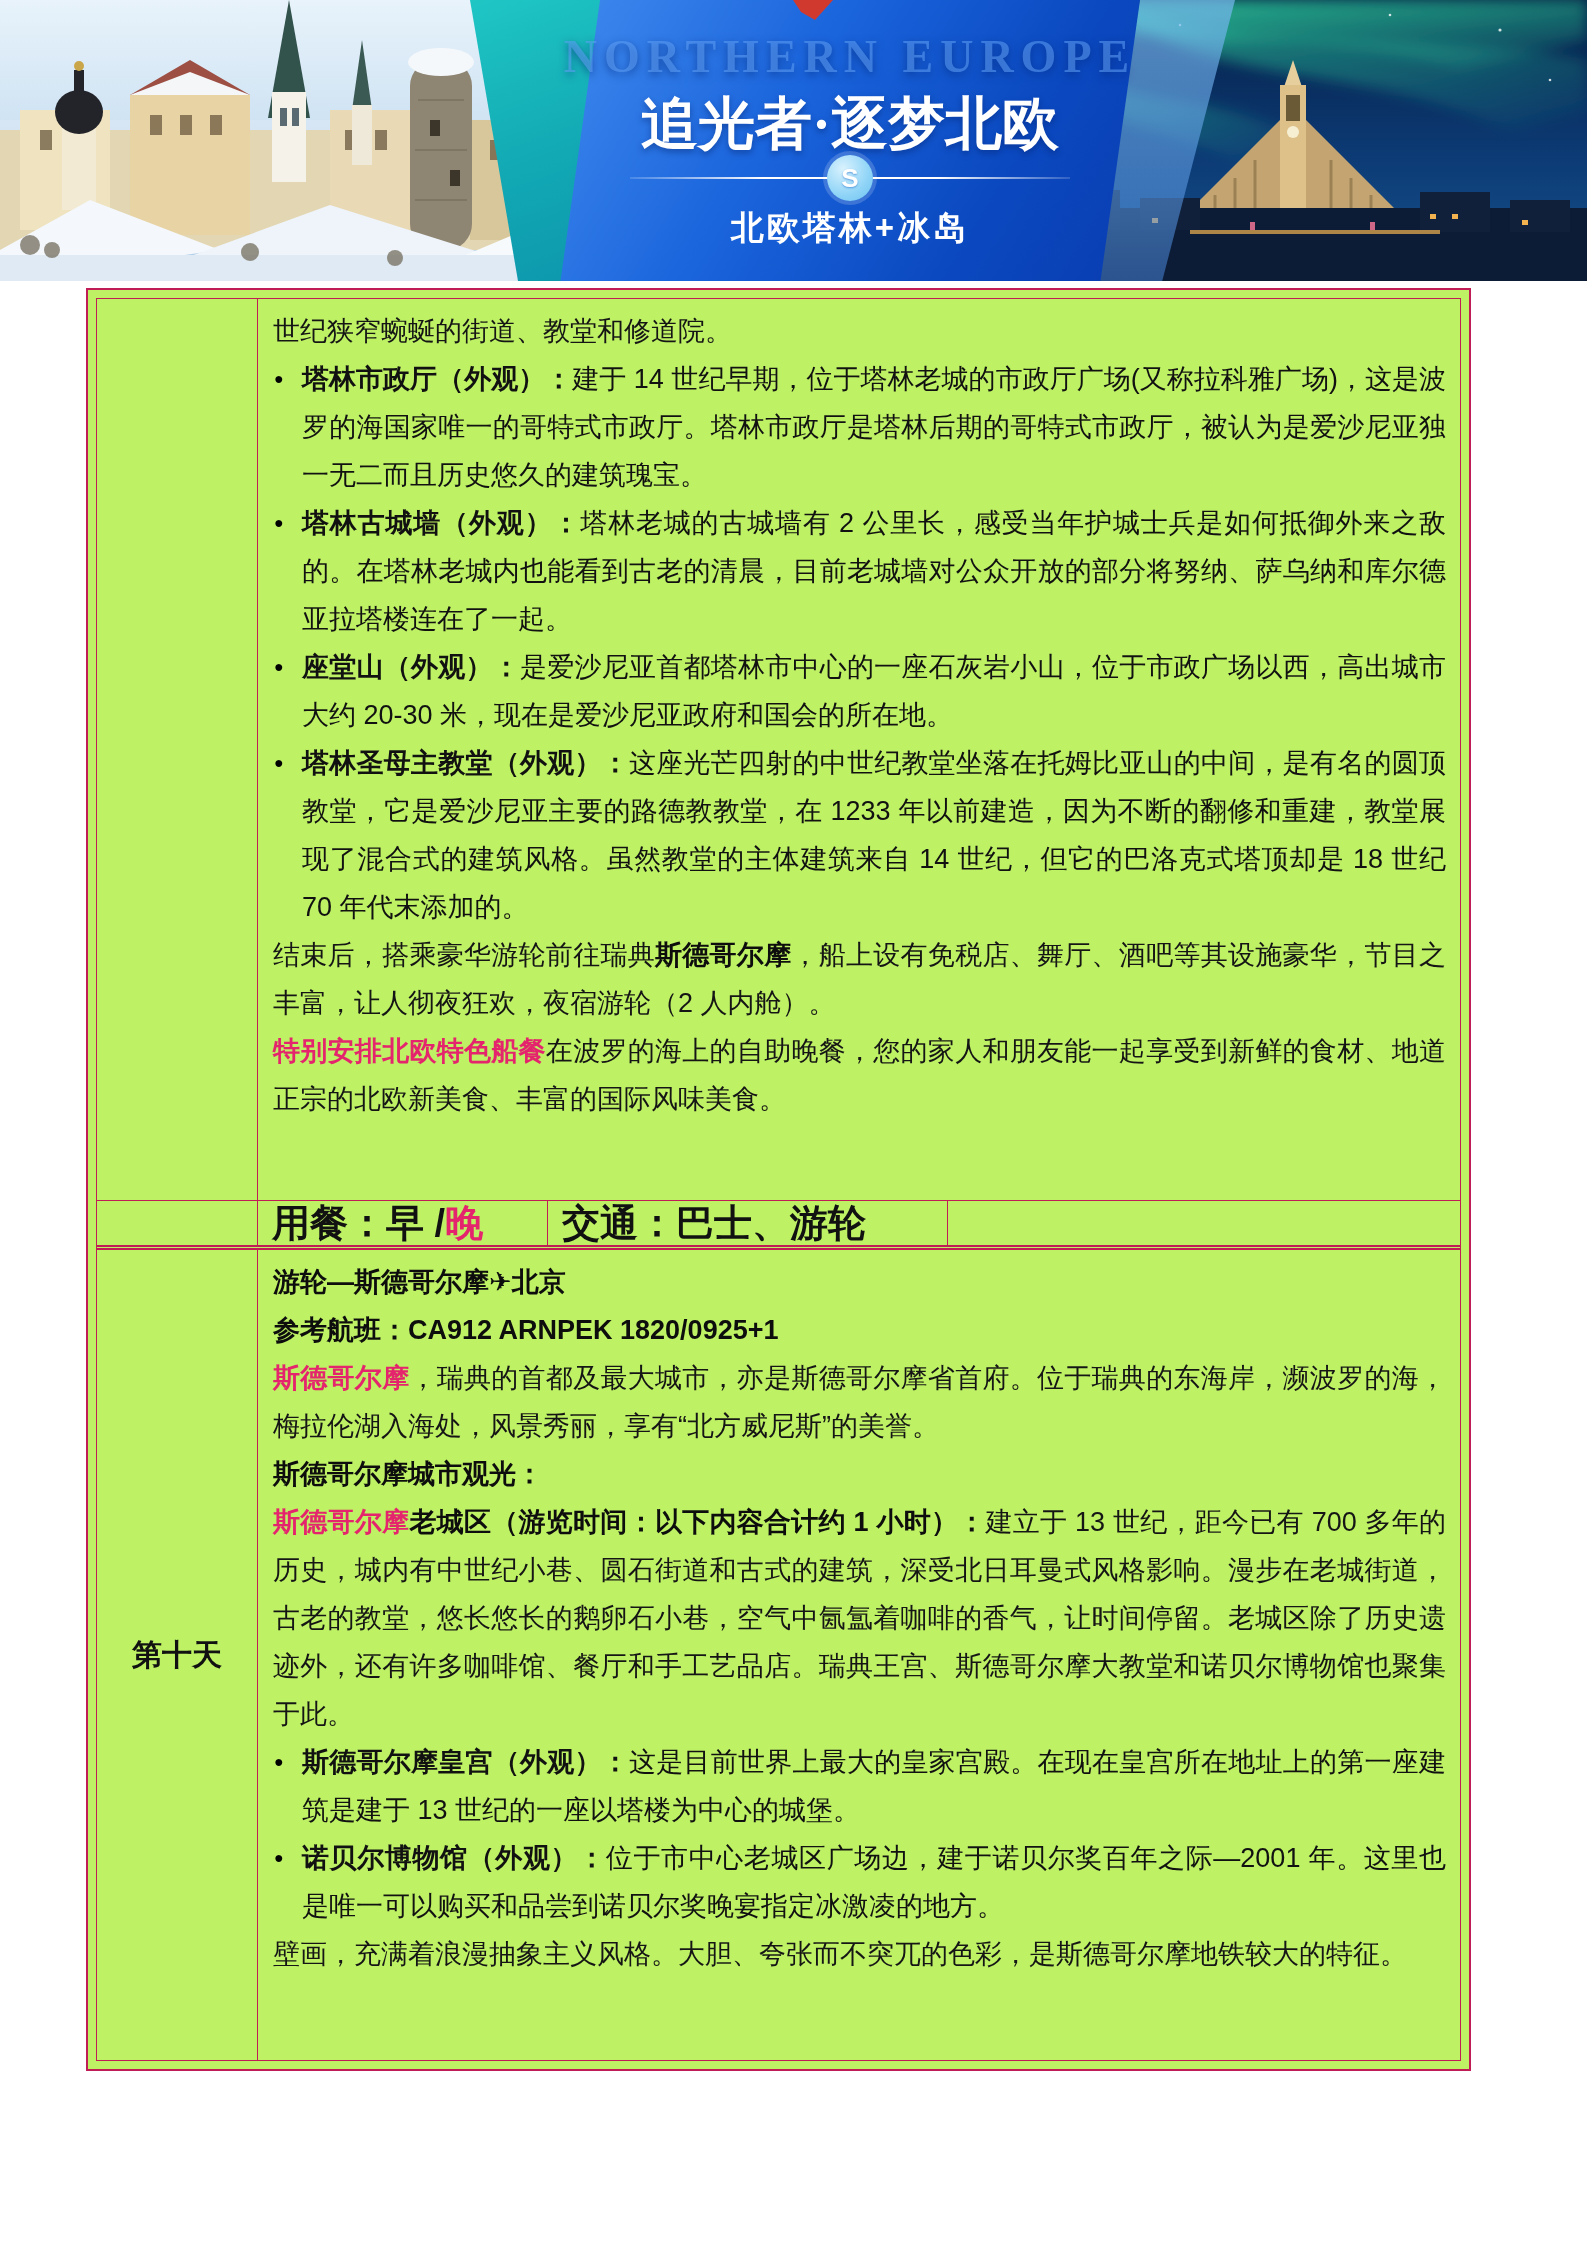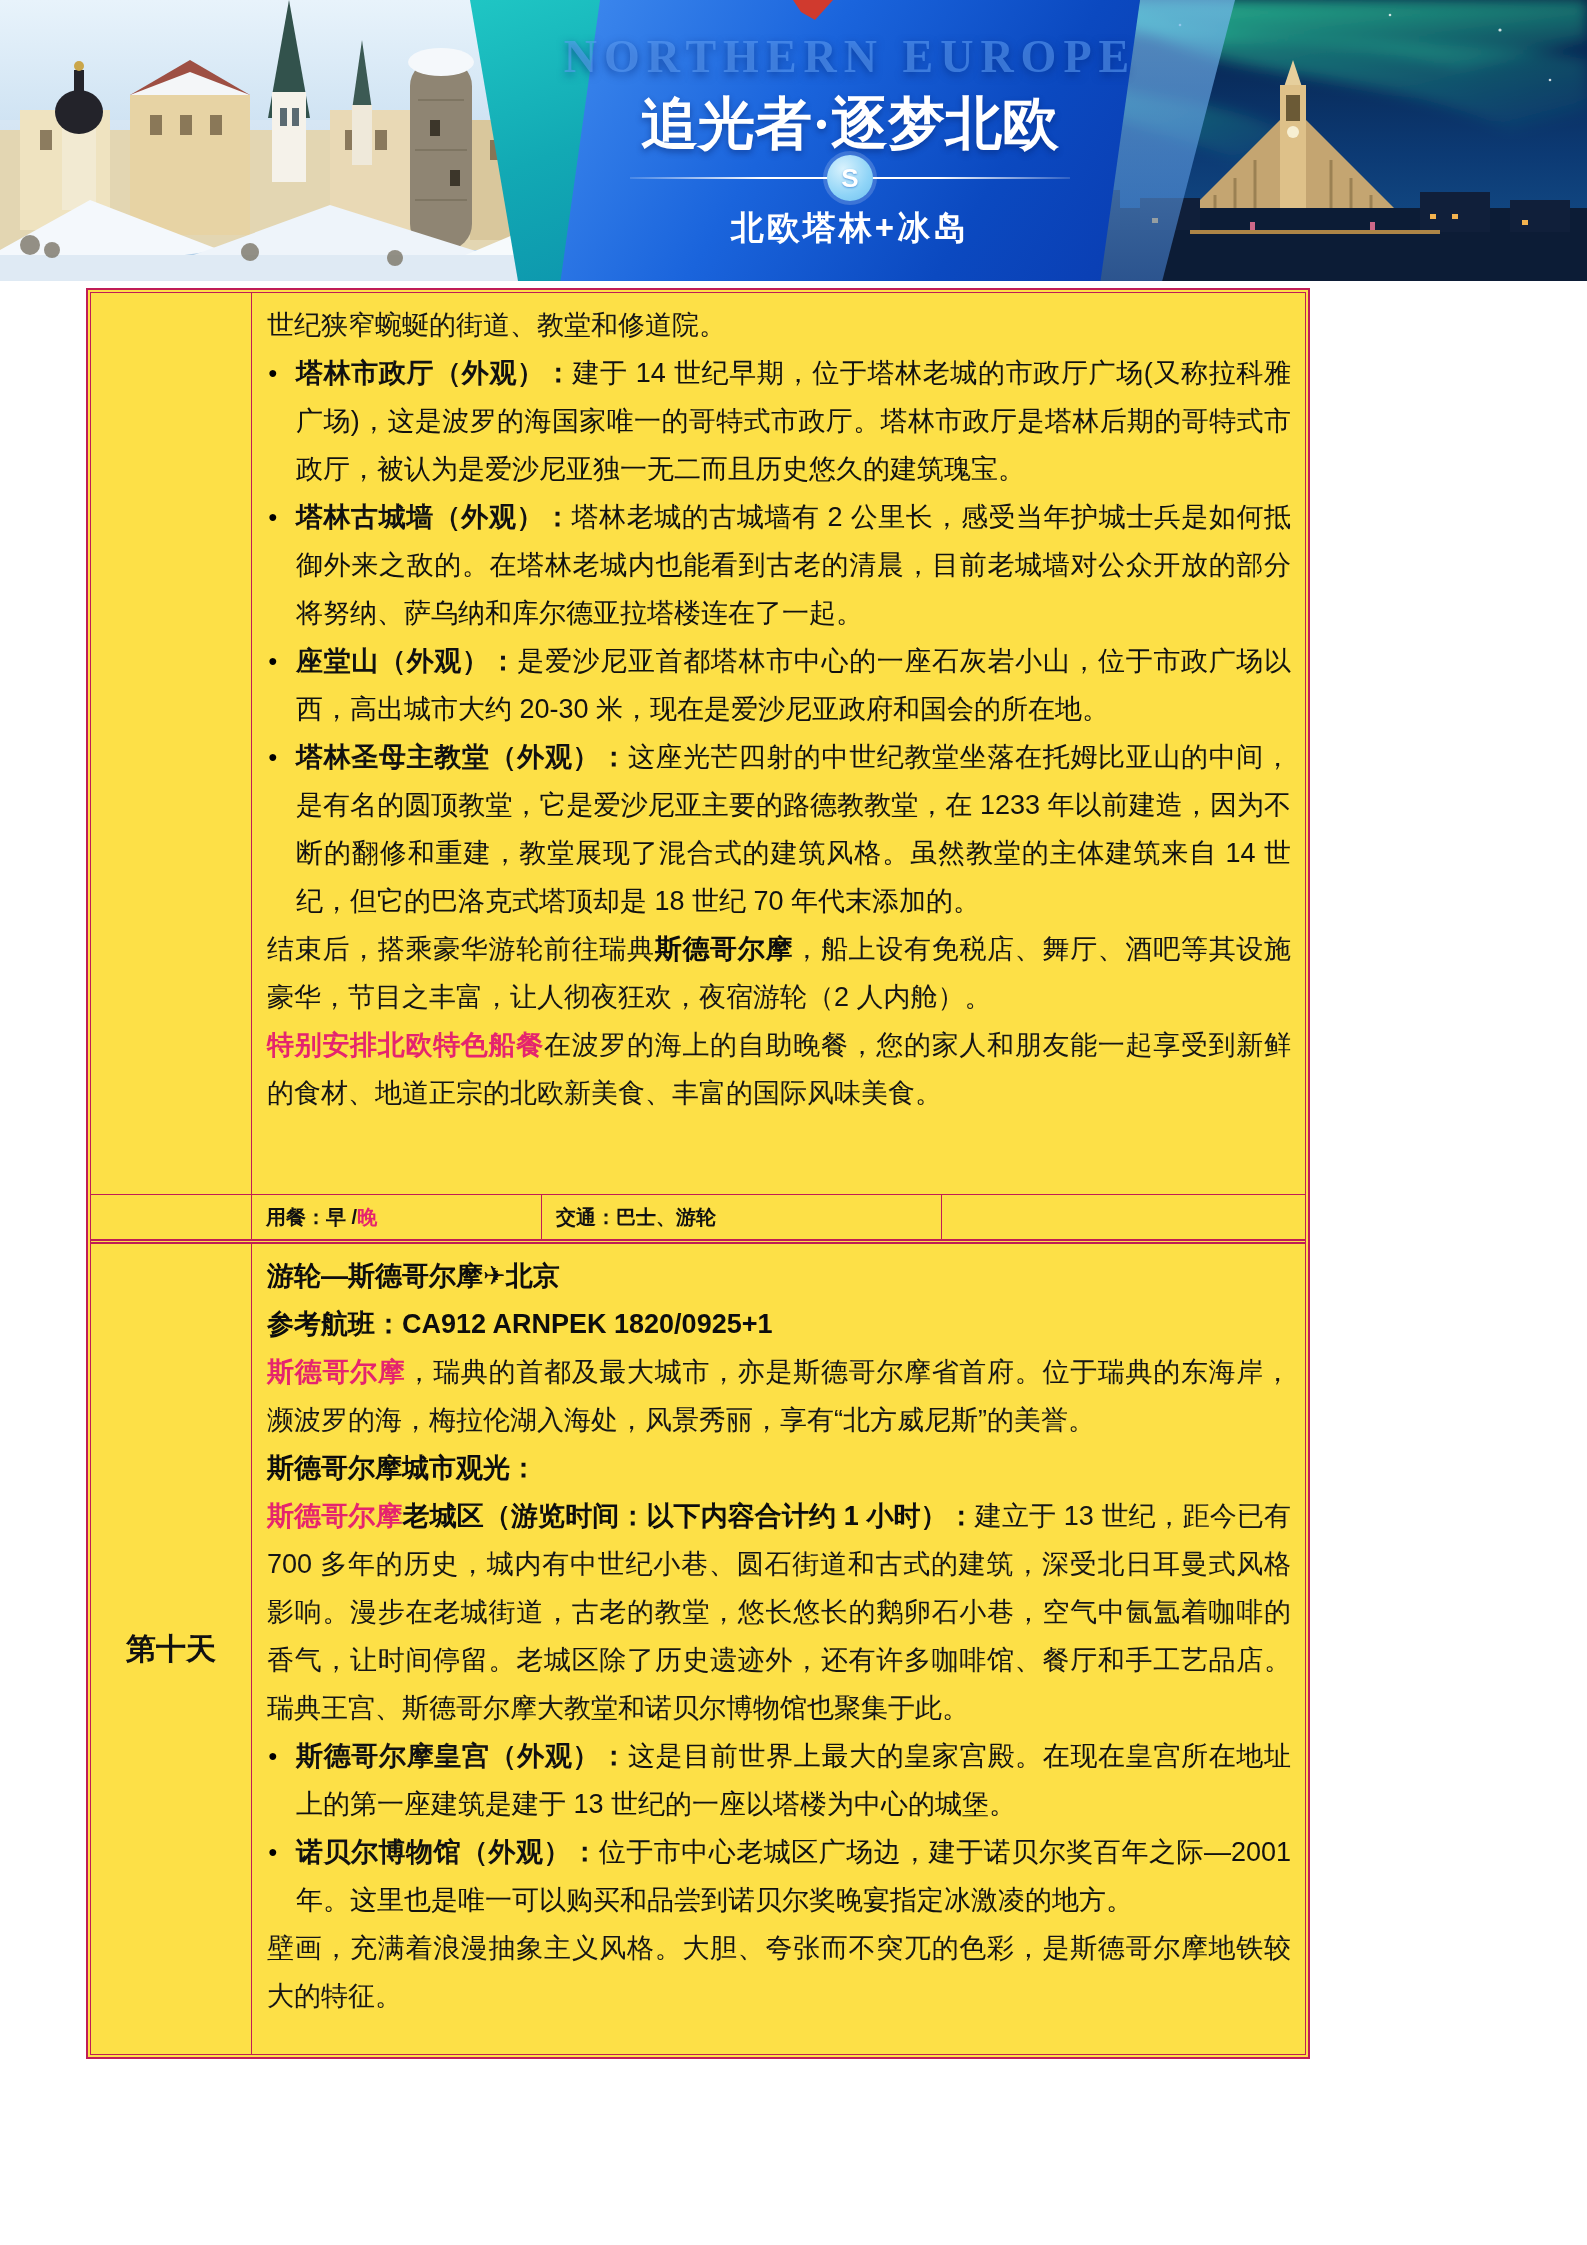--- a/index.html
+++ b/index.html
@@ -33,43 +33,43 @@
      background:linear-gradient(90deg,rgba(255,255,255,.15),#fff 30%,#fff 70%,rgba(255,255,255,.15));}
   .logo-circle{position:absolute;left:247px;top:155px;width:46px;height:46px;border-radius:50%;
      background:radial-gradient(circle at 35% 30%,#d9f2fd,#8fd4f7 60%,#6ec0ef);
      display:flex;align-items:center;justify-content:center;
      font-weight:bold;font-size:26px;color:#fff;text-shadow:0 1px 2px rgba(30,110,200,.6);
      box-shadow:0 0 0 4px rgba(255,255,255,.18);}
   .subtitle{position:absolute;left:0;top:206px;width:540px;font-size:33px;font-weight:bold;
      color:#ffffff;letter-spacing:3px;white-space:nowrap;}
 
   
-  .table-outer{position:absolute;left:86px;top:288px;width:1224px;
-     border:2px solid #c01d56;padding:2px;box-sizing:border-box;background:#fde047;}
+  .table-outer{position:absolute;left:86px;top:288px;width:1385px;
+     border:2px solid #c01d56;padding:8px;box-sizing:border-box;background:#bef264;}
   .table-inner{border:1px solid #c01d56;}
   .trow{display:flex;}
   .day-col{flex:0 0 160px;border-right:1px solid #c01d56;display:flex;
      align-items:center;justify-content:center;}
   .day-label{font-size:30px;font-weight:bold;color:#111;text-align:center;}
   .content-col{flex:1;padding:8px 14px 0 15px;box-sizing:border-box;min-width:0;}
   .row-day9{height:901px;box-sizing:border-box;}
   .row-meal{height:50px;box-sizing:border-box;border-top:1px solid #c01d56;
      border-bottom:5px double #c01d56;}
   .row-day10{height:810px;box-sizing:border-box;}
 
   .t{margin:0;font-size:27px;line-height:48px;text-align:justify;color:#151515;}
   .t b{font-weight:bold;color:#0d0d0d;}
   .pink{color:#e5246e;font-weight:bold;}
   ul.blist{margin:0;padding:0;list-style:none;}
   ul.blist li{position:relative;padding-left:29px;font-size:27px;line-height:48px;text-align:justify;}
   ul.blist li::before{content:"●";position:absolute;left:1px;top:0;font-size:16px;line-height:48px;color:#000;}
 
   
   .meal-cells{flex:1;display:flex;align-items:stretch;}
-  .mcell{display:flex;align-items:center;padding:0 14px;font-size:20px;font-weight:bold;
+  .mcell{display:flex;align-items:center;padding:0 14px;font-size:38px;font-weight:bold;
      box-sizing:border-box;white-space:nowrap;}
   .mcell1{flex:0 0 290px;border-right:1px solid #c01d56;}
   .mcell2{flex:0 0 400px;border-right:1px solid #c01d56;}
   .mcell3{flex:1;}
 </style>
 </head>
 <body>
 
 <div class="page">
 

